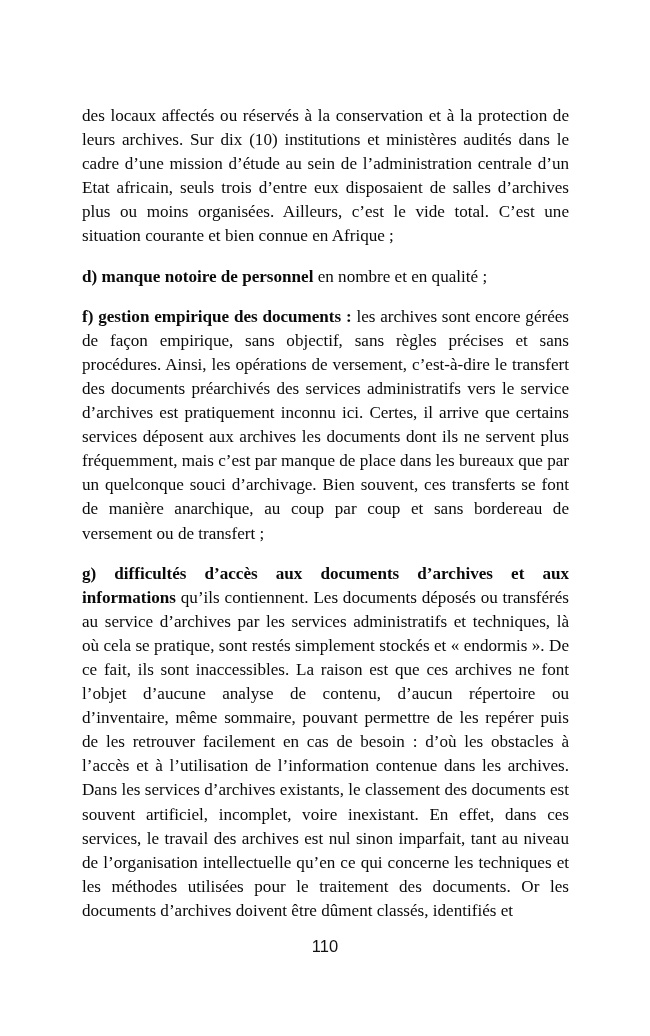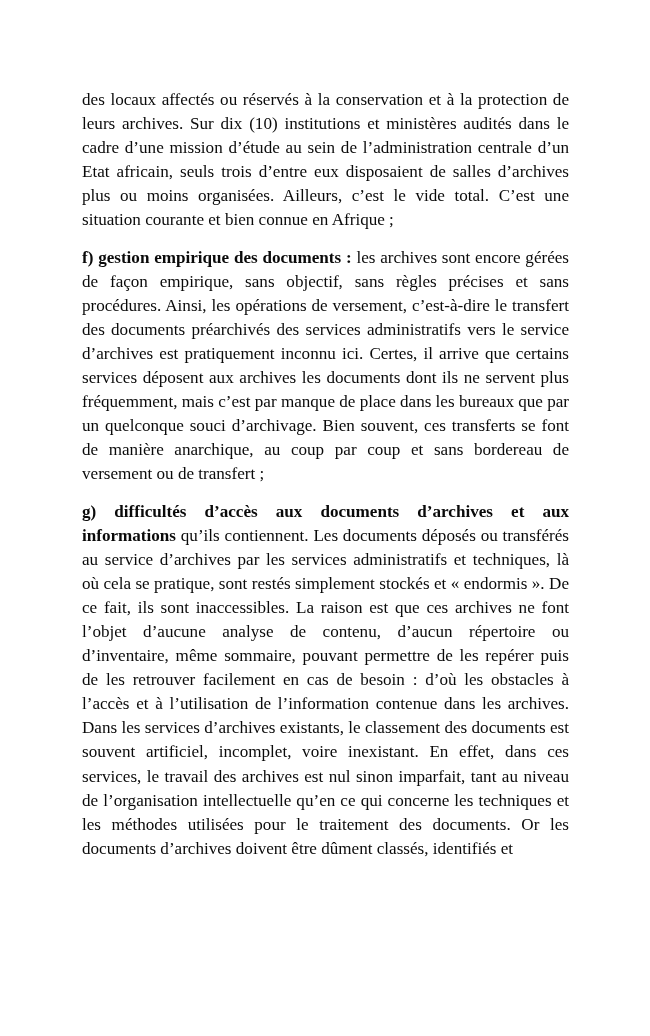--- a/index.html
+++ b/index.html
@@ -28,21 +28,21 @@
     position: absolute;
     left: 82px;
     top: 88px;
     width: 487px;
   }
   .para {
     font-size: 17.1px;
     line-height: 24.1px;
     text-align: justify;
     text-justify: inter-word;
-    margin: 0 0 13px 0;
+    margin: 16px 0 13px 0;
     hyphens: none;
     -webkit-hyphens: none;
   }
   .para:last-child {
     margin-bottom: 0;
   }
   .para b {
     font-weight: bold;
   }
   .page-number {
@@ -59,22 +59,24 @@
 </style>
 </head>
 <body>
 
 <div class="page">
 
   <div class="text-column">
 
     <p class="para"><b></b><span>des locaux affectés ou réservés à la conservation et à la protection de leurs archives. Sur dix (10) institutions et ministères audités dans le cadre d’une mission d’étude au sein de l’administration centrale d’un Etat africain, seuls trois d’entre eux disposaient de salles d’archives plus ou moins organisées. Ailleurs, c’est le vide total. C’est une situation courante et bien connue en Afrique ;</span></p>
 
+    <p class="para"><b>d) manque notoire de personnel</b><span> en nombre et en qualité ;</span></p>
 
 
     <p class="para"><b>f) gestion empirique des documents :</b><span> les archives sont encore gérées de façon empirique, sans objectif, sans règles précises et sans procédures. Ainsi, les opérations de versement, c’est-à-dire le transfert des documents préarchivés des services administratifs vers le service d’archives est pratiquement inconnu ici. Certes, il arrive que certains services déposent aux archives les documents dont ils ne servent plus fréquemment, mais c’est par manque de place dans les bureaux que par un quelconque souci d’archivage. Bien souvent, ces transferts se font de manière anarchique, au coup par coup et sans bordereau de versement ou de transfert ;</span></p>
 
     <p class="para"><b>g) difficultés d’accès aux documents d’archives et aux informations</b><span> qu’ils contiennent. Les documents déposés ou transférés au service d’archives par les services administratifs et techniques, là où cela se pratique, sont restés simplement stockés et « endormis ». De ce fait, ils sont inaccessibles. La raison est que ces archives ne font l’objet d’aucune analyse de contenu, d’aucun répertoire ou d’inventaire, même sommaire, pouvant permettre de les repérer puis de les retrouver facilement en cas de besoin : d’où les obstacles à l’accès et à l’utilisation de l’information contenue dans les archives. Dans les services d’archives existants, le classement des documents est souvent artificiel, incomplet, voire inexistant. En effet, dans ces services, le travail des archives est nul sinon imparfait, tant au niveau de l’organisation intellectuelle qu’en ce qui concerne les techniques et les méthodes utilisées pour le traitement des documents. Or les documents d’archives doivent être dûment classés, identifiés et</span></p>
 
   </div>
 
+  <div class="page-number">110</div>
 
 </div>
 
 </body></html>

